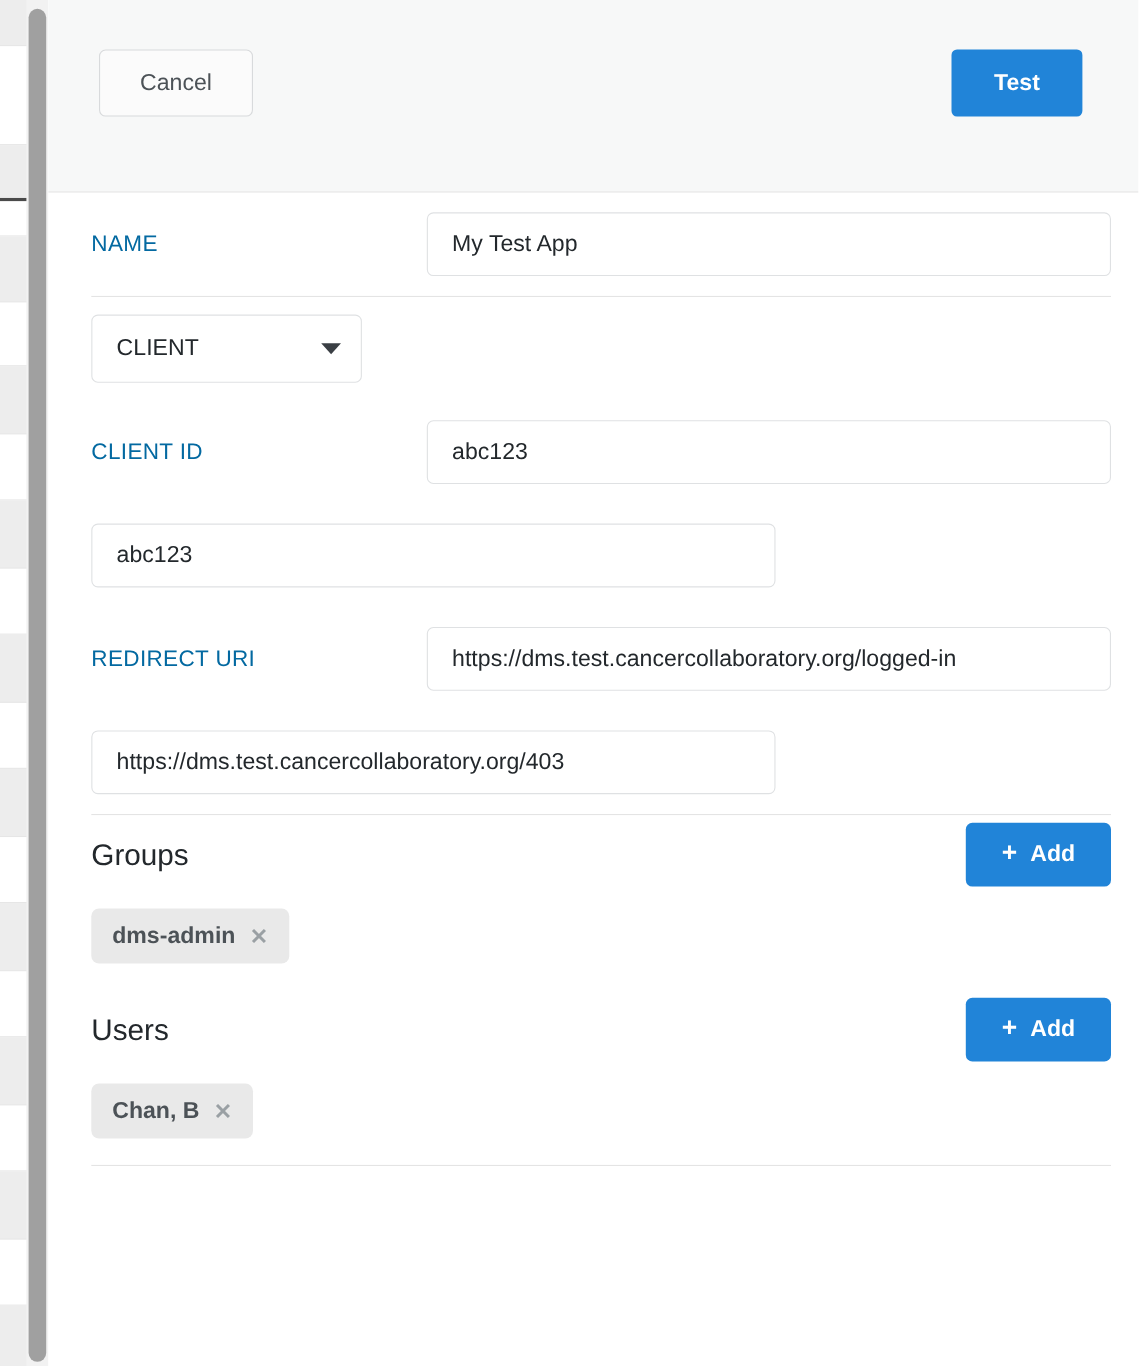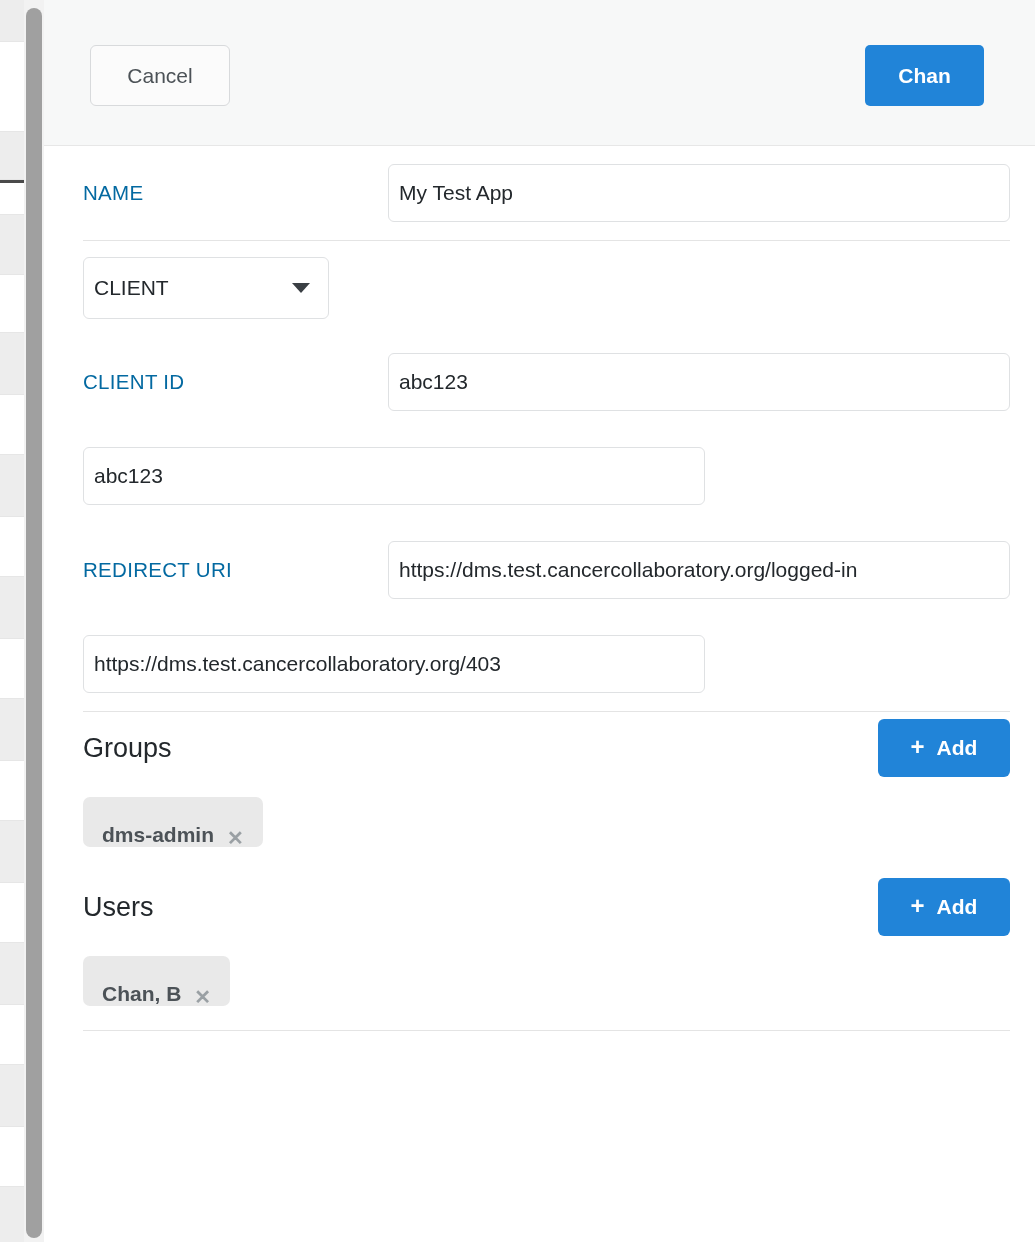--- a/index.html
+++ b/index.html
@@ -59,21 +59,21 @@
     position: absolute;
     left: 44px; top: 0;
     width: 991px;
     height: 1242px;
     background: #ffffff;
   }
 
   
   .toolbar {
     position: relative;
-    height: 146px;
+    height: 175px;
     background: #f7f8f8;
     border-bottom: 1px solid #e7e7e7;
   }
   .btn-cancel {
     position: absolute;
     left: 46px;
     top: 45px;
     width: 140px;
     height: 61px;
     background: #fbfbfb;
@@ -129,21 +129,21 @@
     white-space: nowrap;
   }
 
   .input-box {
     height: 58px;
     background: #ffffff;
     border: 1px solid #dfe1e3;
     border-radius: 6px;
     display: flex;
     align-items: center;
-    padding: 0 10px;
+    padding: 0 22px;
     font-size: 21px;
     color: #23282c;
     font-family: "Liberation Sans", sans-serif;
     white-space: nowrap;
     overflow: hidden;
   }
   .input-box.wide { width: 622px; }
   .input-box.select {
     width: 246px;
     justify-content: space-between;
@@ -211,21 +211,21 @@
 
   .chip-row {
     display: flex;
     flex-wrap: wrap;
     gap: 12px;
     padding-top: 13px;
     padding-bottom: 24px;
   }
   .chip {
     display: inline-flex;
-    align-items: flex-end;
+    align-items: center;
     gap: 13px;
     background: #e9e9e9;
     border-radius: 7px;
     padding: 0 19px;
     height: 50px;
     font-size: 21px;
     font-weight: bold;
     color: #4c5257;
     font-family: "Liberation Sans", sans-serif;
     cursor: default;
@@ -272,21 +272,21 @@
       <div class="bg-row alt" style="height: 62px;"></div>
     </div>
 
   <div class="scroll-track"></div>
   <div class="scroll-thumb"></div>
 
   <div class="panel">
 
     <div class="toolbar">
       <button class="btn-cancel">Cancel</button>
-      <button class="btn-save">Chan</button>
+      <button class="btn-save">Test</button>
     </div>
 
     <div class="form-body" id="form-body">
         <div class="field-row">
           <div class="field-label">NAME</div>
           <div class="input-box wide">
             <span>My Test App</span>
           </div>
         </div>
         <div class="divider"></div>

